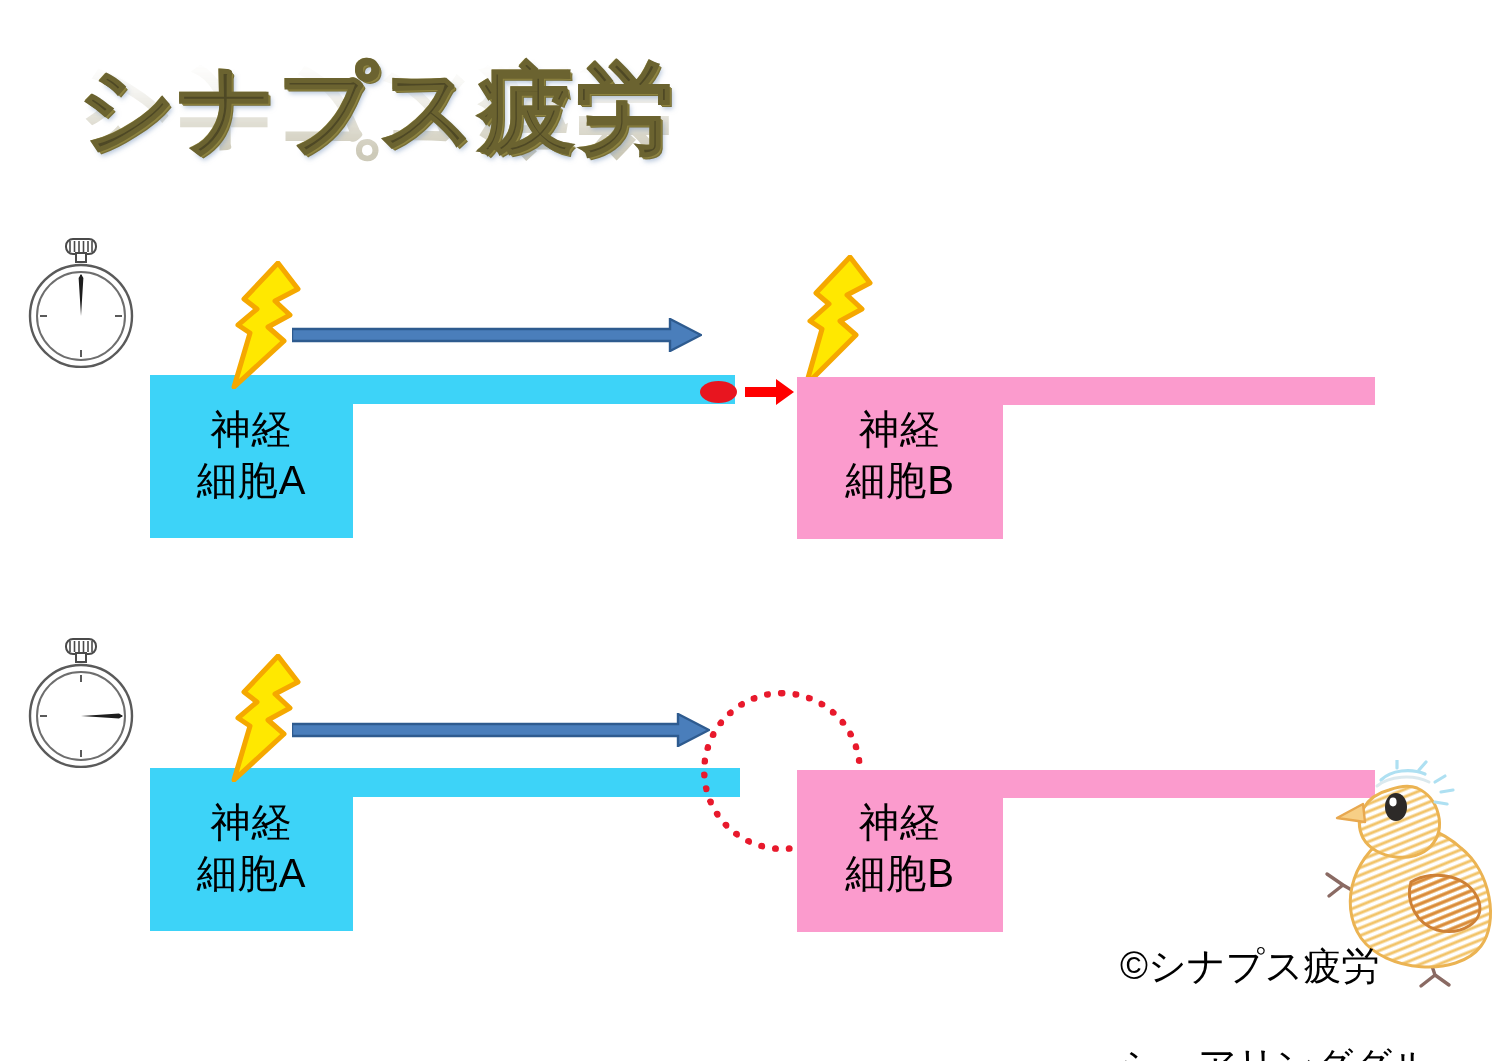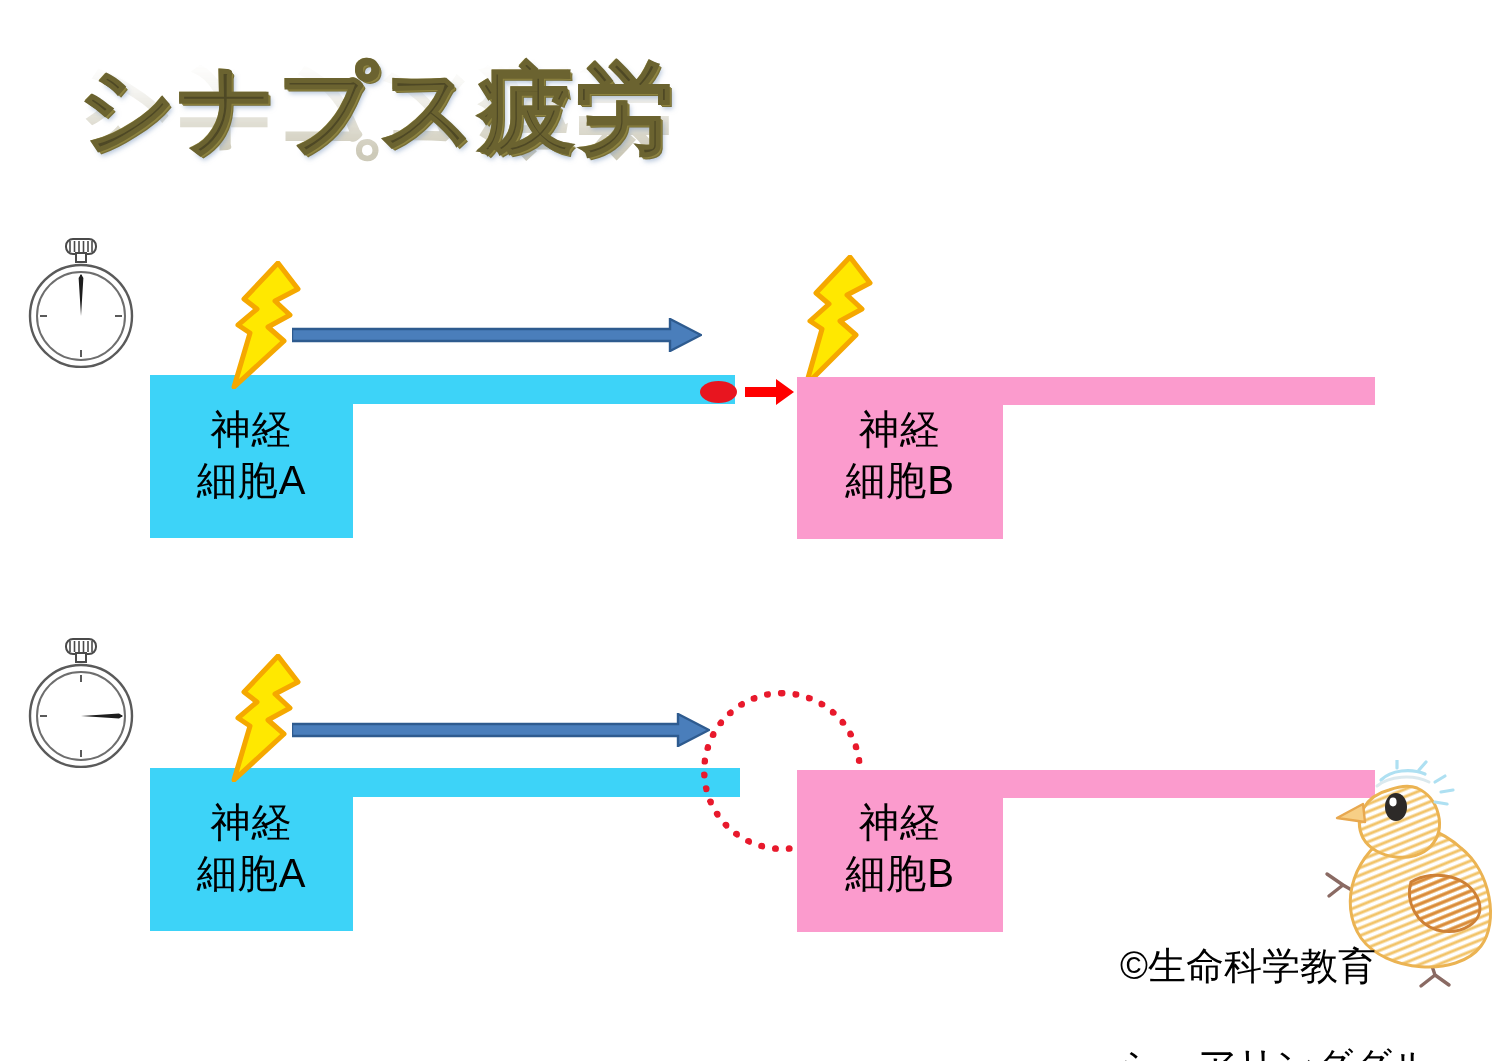--- a/index.html
+++ b/index.html
@@ -278,17 +278,17 @@
         <path d="M156 32 L168 30"></path>
         <path d="M150 42 L162 44"></path>
       </g>
       <g stroke="#dbe9ee" stroke-width="3" fill="none" stroke-linecap="round">
         <path d="M92 26 C104 16 128 14 144 22"></path>
       </g>
     </svg>
   </div>
 
   <div class="credit" style="left:1120px;top:893px;">
-    <div>©生命科学教育</div>
+    <div>©シナプス疲労</div>
     <div>シェアリンググループ</div>
   </div>
 
 </div>
 
 </body></html>

